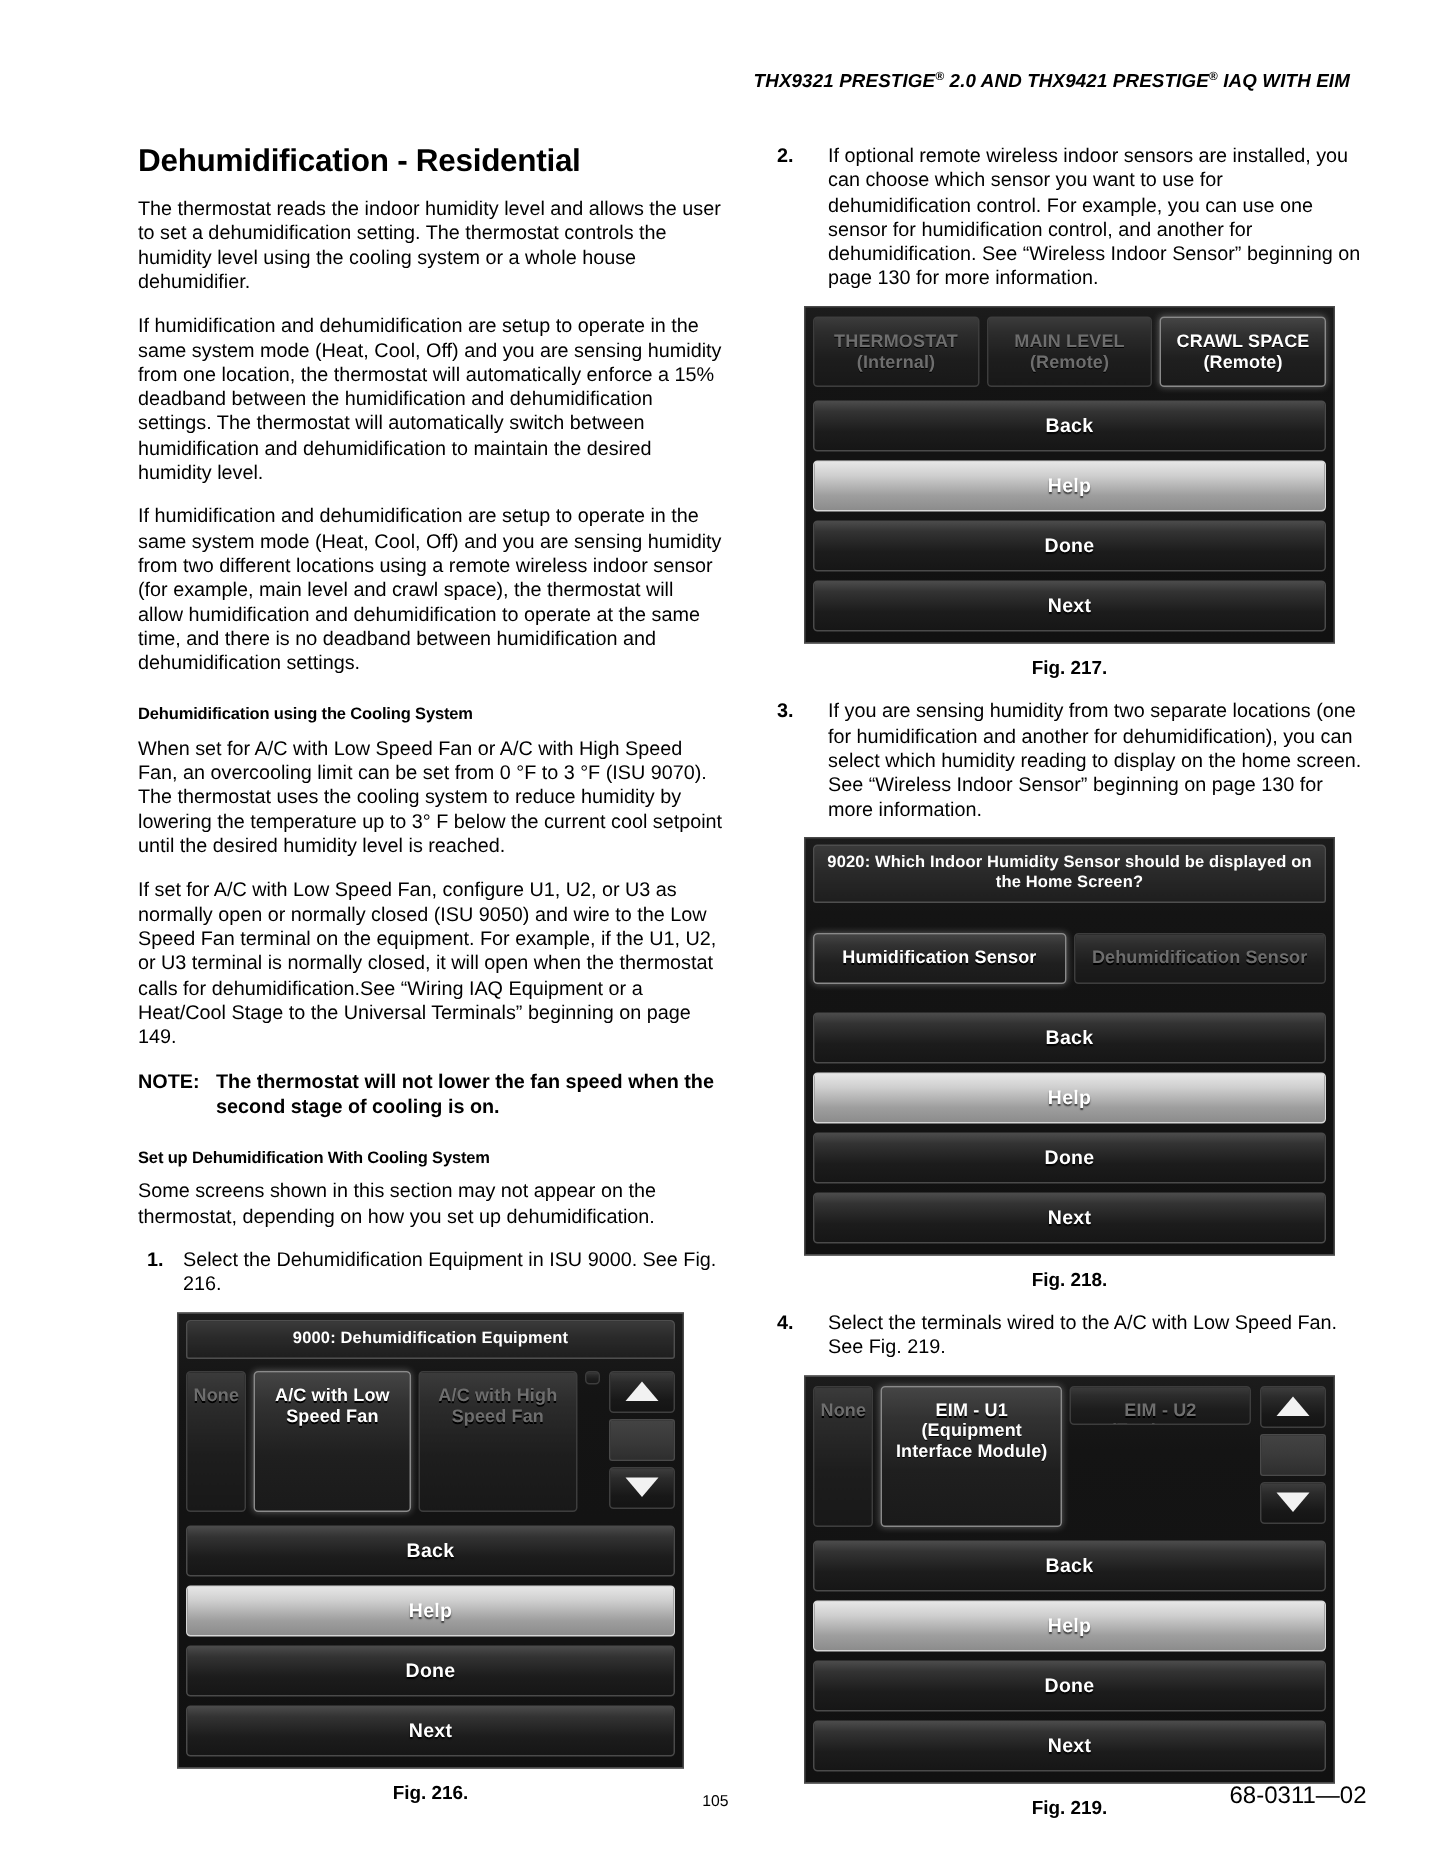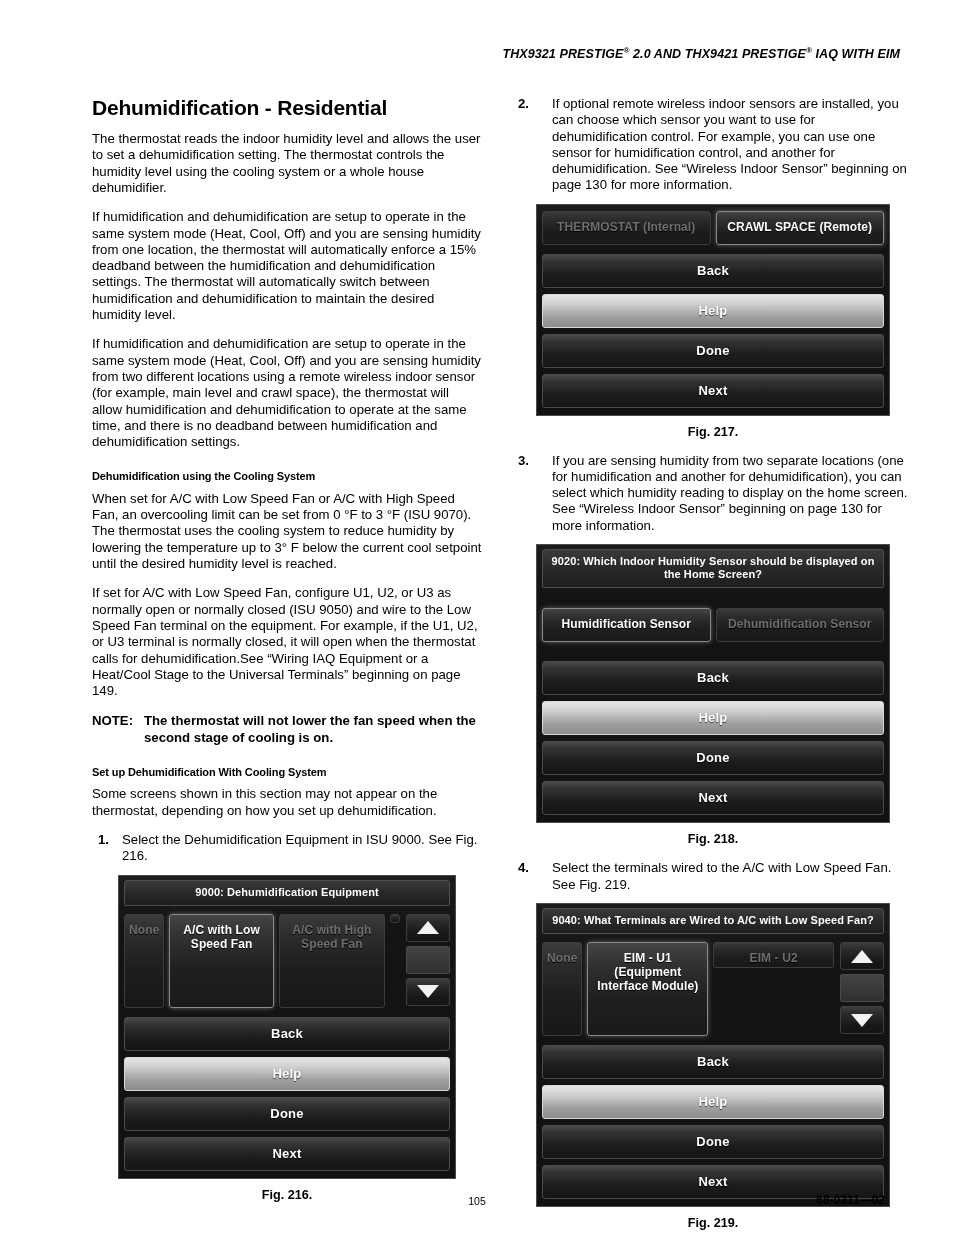--- a/index.html
+++ b/index.html
@@ -220,24 +220,23 @@
   
   .footer-page {
     position: absolute;
     left: 477px;
     bottom: 28px;
     transform: translateX(-50%);
     font-size: 10.5px;
   }
   .footer-doc {
     position: absolute;
-    right: 69px;
+    right: 43px;
     bottom: 28px;
-    font-size: 12px;
-    font-weight: bold;
+    font-size: 16px;
   }
 </style>
 </head>
 <body>
 
 <div class="page-header">
   <span>THX9321 PRESTIGE</span><sup>®</sup><span> 2.0 AND THX9421 PRESTIGE</span><sup>®</sup><span> IAQ WITH EIM</span>
 </div>
 
 <div class="column col-left">
@@ -304,20 +303,21 @@
   <div class="num-item right">
     <span class="num">2.</span>
     <span class="num-body">If optional remote wireless indoor sensors are installed, you can choose which sensor you want to use for dehumidification control. For example, you can use one sensor for humidification control, and another for dehumidification. See “Wireless Indoor Sensor” beginning on page 130 for more information.</span>
   </div>
 
   <div style="padding:0 18px; margin-top:4px;">
     <div class="tstat">
       <div class="tstat-body">
         <div class="opt-col narrow">
           <div class="opt">THERMOSTAT (Internal)</div>
+          <div class="opt">MAIN LEVEL (Remote)</div>
           <div class="opt selected">CRAWL SPACE (Remote)</div>
         </div>
       </div>
       <div class="tstat-actions">
         <div class="tbtn">Back</div>
         <div class="tbtn highlight">Help</div>
         <div class="tbtn">Done</div>
         <div class="tbtn">Next</div>
       </div>
     </div>
@@ -348,21 +348,20 @@
     <div class="fig-caption">Fig. 218.</div>
   </div>
 
   <div class="num-item right" style="margin-top:14px;">
     <span class="num">4.</span>
     <span class="num-body">Select the terminals wired to the A/C with Low Speed Fan. See Fig. 219.</span>
   </div>
 
   <div style="padding:0 18px; margin-top:4px;">
     <div class="tstat">
-      <div class="tstat-title">9040: What Terminals are Wired to A/C with Low Speed Fan?</div>
       <div class="tstat-body">
         <div class="opt-col">
           <div class="opt">None</div>
           <div class="opt selected">
             <span class="l2">EIM - U1</span>
             <span class="l2">(Equipment Interface Module)</span>
           </div>
           <div class="opt clipped">
             <span class="l2">EIM - U2</span>
             <span class="l2">(Equipment Interface Module)</span>

